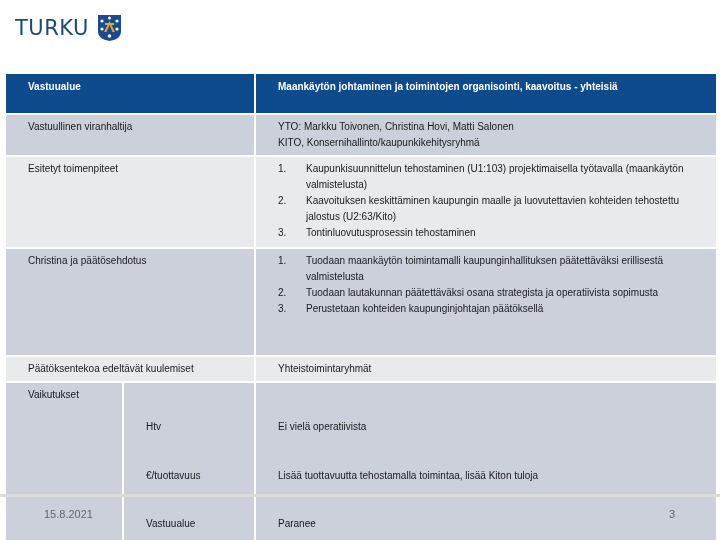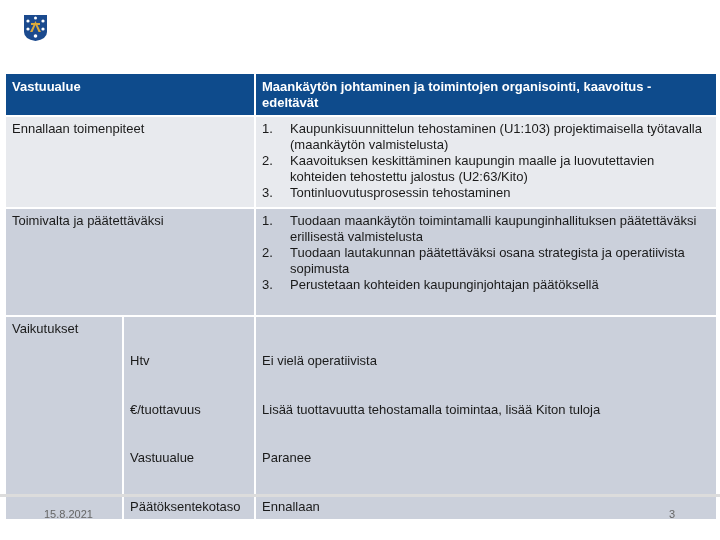--- a/index.html
+++ b/index.html
@@ -10,36 +10,37 @@
     .logo { position: absolute; left: 15px; top: 14px; display: flex; align-items: center; }
     .logo-text {
       font-family: "DejaVu Sans", sans-serif; font-size: 21px; color: #1b4a7a; letter-spacing: 0.5px;
       font-weight: normal;
     }
     .logo-emblem { margin-left: 8px; width: 25px; height: 28px; }
     .tbl {
       position: absolute; left: 4px; top: 72px; width: 714px;
       border-collapse: separate; border-spacing: 2px; table-layout: fixed;
     }
-    .tbl td { vertical-align: top; font-size: 13px; line-height: 16px; padding: 4px 6px; }
+    .tbl td { vertical-align: top; font-size: 10px; line-height: 16px; padding: 4px 22px; }
     .hdr td { background: #0e4b8c; color: #ffffff; font-weight: bold; height: 30px; padding-top: 5px; }
     .dark td { background: #cbd0db; }
     .light td { background: #e8eaee; }
     ol { margin: 0; padding: 0; list-style: none; }
     ol li { display: flex; }
     ol li .num { width: 28px; flex-shrink: 0; }
     .sub-list div { line-height: 16.5px; margin-top: 32px; }
     .footer-line { position: absolute; left: 0; top: 494px; width: 720px; height: 3px; background: #dcdcdc; }
     .footer-date { position: absolute; left: 44px; top: 508px; font-size: 11px; color: #666; }
     .footer-page { position: absolute; left: 669px; top: 508px; font-size: 11px; color: #666; }
   </style>
 </head>
 <body>
 
 <div class="logo">
+  <span class="logo-text">TURKU</span>
   <svg class="logo-emblem" viewBox="0 0 25 28">
     <path d="M1 1 H24 V18 Q24 25 12.5 27 Q1 25 1 18 Z" fill="#1b4a8e"></path>
     <path d="M7 18 L12.5 7 L18 18 L15.5 18 L12.5 11 L9.5 18 Z" fill="#d9a93a"></path>
     <rect x="8" y="9" width="9" height="2" fill="#d9a93a"></rect>
     <circle cx="5" cy="7" r="1.6" fill="#ffffff"></circle>
     <circle cx="20" cy="7" r="1.6" fill="#ffffff"></circle>
     <circle cx="5" cy="15" r="1.6" fill="#ffffff"></circle>
     <circle cx="20" cy="15" r="1.6" fill="#ffffff"></circle>
     <circle cx="12.5" cy="22" r="1.8" fill="#ffffff"></circle>
     <circle cx="12.5" cy="4" r="1.5" fill="#ffffff"></circle>
@@ -48,59 +49,70 @@
 
 <table class="tbl">
   <colgroup>
     <col style="width:116px">
     <col style="width:130px">
     <col>
   </colgroup>
   <tbody>
       <tr class="hdr">
     <td colspan="2">Vastuualue</td>
-    <td>Maankäytön johtaminen ja toimintojen organisointi, kaavoitus - edeltävät</td>
+    <td>Maankäytön johtaminen ja toimintojen organisointi, kaavoitus - yhteisiä</td>
+  </tr>
+  <tr class="dark">
+    <td colspan="2" style="height:31px">Vastuullinen viranhaltija</td>
+    <td>
+      <div>YTO: Markku Toivonen, Christina Hovi, Matti Salonen</div>
+      <div>KITO, Konsernihallinto/kaupunkikehitysryhmä</div>
+    </td>
   </tr>
   <tr class="light">
-    <td colspan="2" style="height:82px">Ennallaan toimenpiteet</td>
+    <td colspan="2" style="height:82px">Esitetyt toimenpiteet</td>
     <td>
       <ol>
         <li>
               <span class="num">1.</span>
               <span>Kaupunkisuunnittelun tehostaminen (U1:103) projektimaisella työtavalla (maankäytön valmistelusta)</span>
             </li>
         <li>
               <span class="num">2.</span>
               <span>Kaavoituksen keskittäminen kaupungin maalle ja luovutettavien kohteiden tehostettu jalostus (U2:63/Kito)</span>
             </li>
         <li>
               <span class="num">3.</span>
               <span>Tontinluovutusprosessin tehostaminen</span>
             </li>
       </ol>
     </td>
   </tr>
   <tr class="dark">
-    <td colspan="2" style="height:98px">Toimivalta ja päätettäväksi</td>
+    <td colspan="2" style="height:98px">Christina ja päätösehdotus</td>
     <td>
       <ol>
         <li>
               <span class="num">1.</span>
               <span>Tuodaan maankäytön toimintamalli kaupunginhallituksen päätettäväksi erillisestä valmistelusta</span>
             </li>
         <li>
               <span class="num">2.</span>
               <span>Tuodaan lautakunnan päätettäväksi osana strategista ja operatiivista sopimusta</span>
             </li>
         <li>
               <span class="num">3.</span>
               <span>Perustetaan kohteiden kaupunginjohtajan päätöksellä</span>
             </li>
       </ol>
     </td>
+  </tr>
+  <tr class="light">
+    <td colspan="2" style="height:14px">Päätöksentekoa edeltävät kuulemiset</td>
+    <td>Yhteistoimintaryhmät</td>
   </tr>
   <tr class="dark">
     <td style="height:82px">Vaikutukset</td>
     <td class="sub-list">
       <div>Htv</div>
       <div>€/tuottavuus</div>
       <div>Vastuualue</div>
       <div>Päätöksentekotaso</div>
     </td>
     <td class="sub-list">

